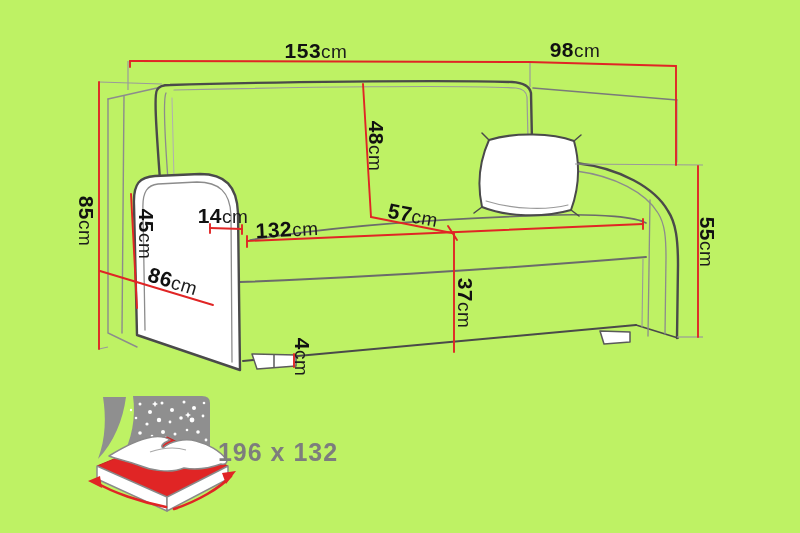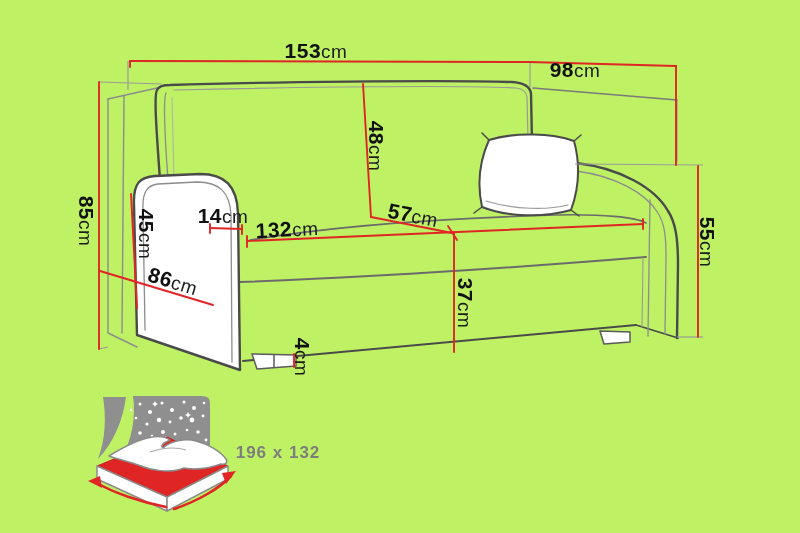--- a/index.html
+++ b/index.html
@@ -9,21 +9,21 @@
   }
   .stage svg{position:absolute;left:0;top:0;}
   .dim{
     position:absolute;white-space:nowrap;color:#111;
     font-size:20px;letter-spacing:0.5px;line-height:1;
   }
   .dim b{font-weight:700;font-size:21px;}
   .dim span{font-weight:400;font-size:19px;color:#1c1c1c;}
   .sleep-label{
     position:absolute;white-space:nowrap;color:#7d7d7d;font-weight:700;
-    font-size:17px;letter-spacing:1px;line-height:1;
+    font-size:25px;letter-spacing:1px;line-height:1;
   }
 </style>
 </head>
 <body>
 
 <div class="stage">
 
   <svg width="800" height="533" viewBox="0 0 800 533">
 
     <g fill="none" stroke="#8c8c8c" stroke-width="1.4" stroke-linecap="round">
@@ -160,21 +160,21 @@
       <g stroke="#e02525" stroke-width="2.6" fill="none" stroke-linecap="round">
         <path d="M174,509 C198,501 220,488 231,476"></path>
       </g>
       <polygon points="236,471 226,484 222,473" fill="#e02525"></polygon>
     </g>
   </svg>
 
   <div class="dim" style="left:316px;top:50px;transform:translate(-50%,-50%);">
     <b>153</b><span>cm</span></div>
 
-  <div class="dim" style="left:575px;top:49px;transform:translate(-50%,-50%);margin-top:20px;">
+  <div class="dim" style="left:575px;top:49px;transform:translate(-50%,-50%);">
     <b>98</b><span>cm</span></div>
 
   <div class="dim" style="left:86px;top:221px;transform:translate(-50%,-50%) rotate(90deg);">
     <b>85</b><span>cm</span></div>
 
   <div class="dim" style="left:146px;top:234px;transform:translate(-50%,-50%) rotate(90deg);">
     <b>45</b><span>cm</span></div>
 
   <div class="dim" style="left:223px;top:215px;transform:translate(-50%,-50%);">
     <b>14</b><span>cm</span></div>

